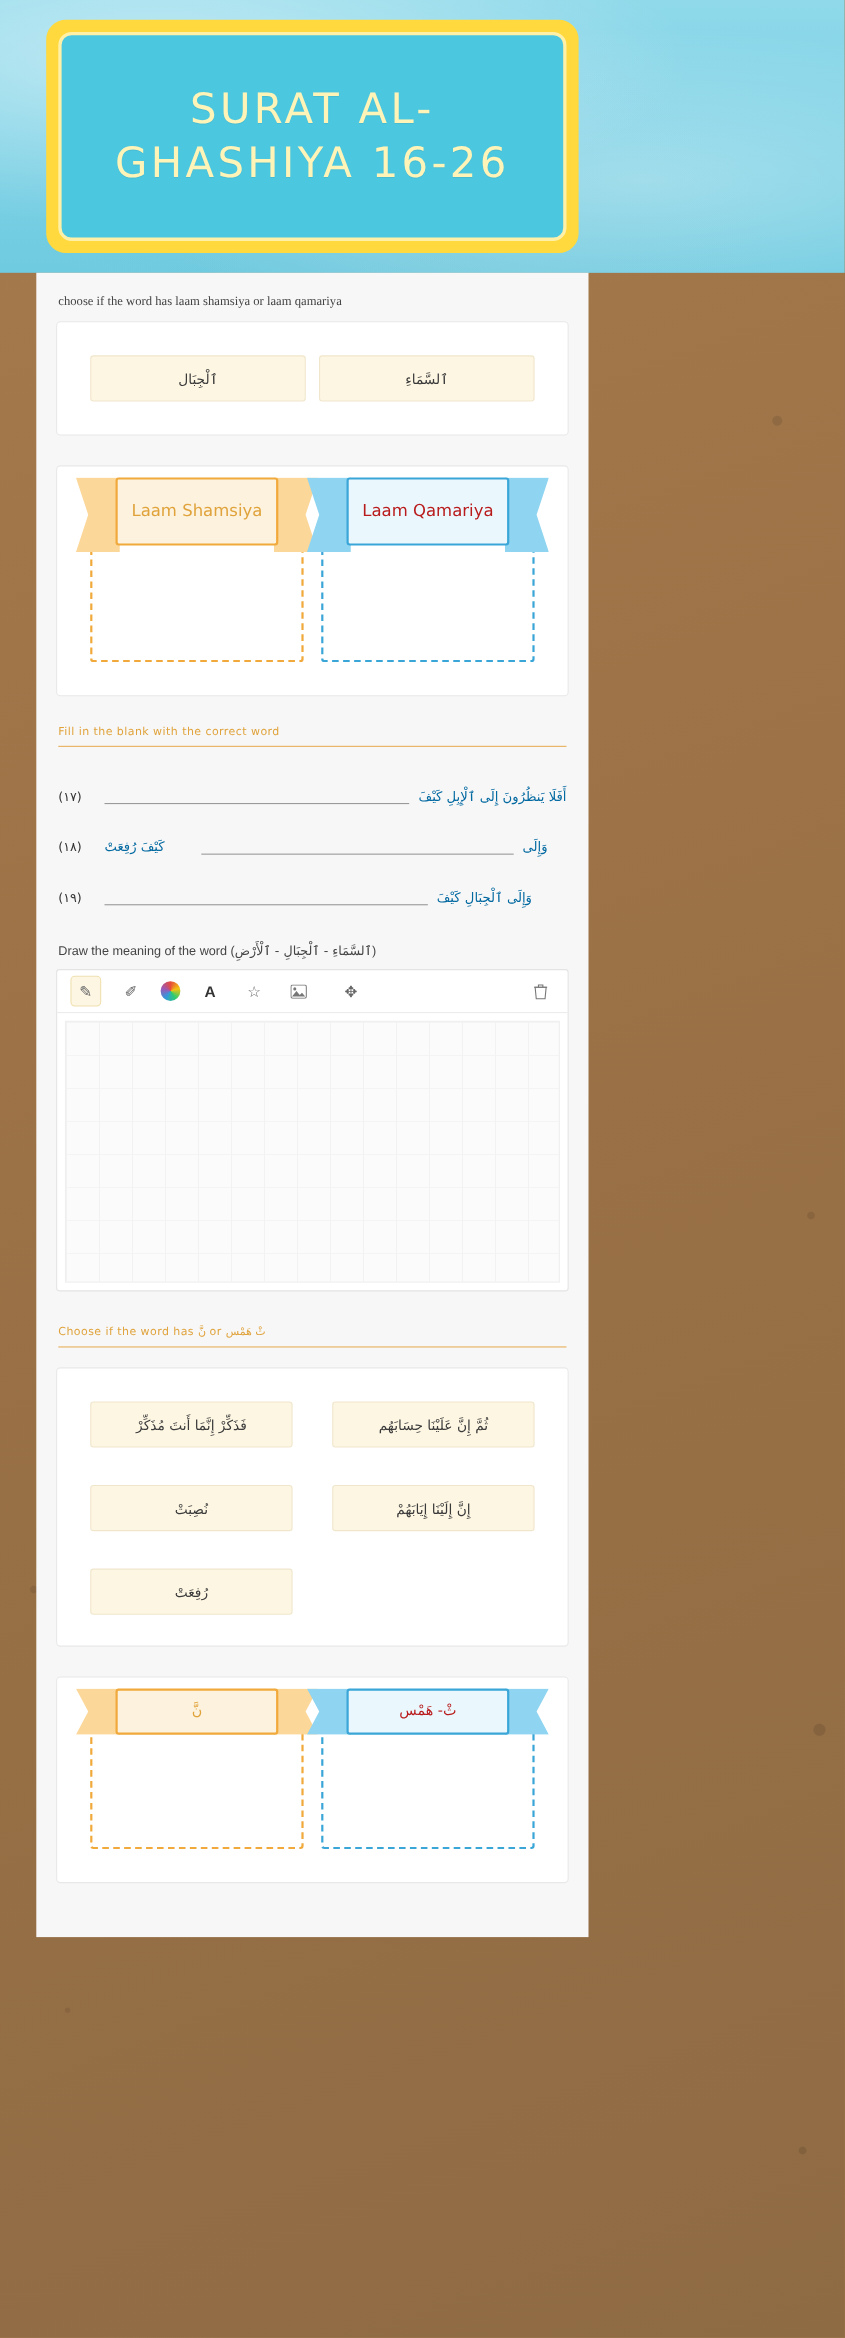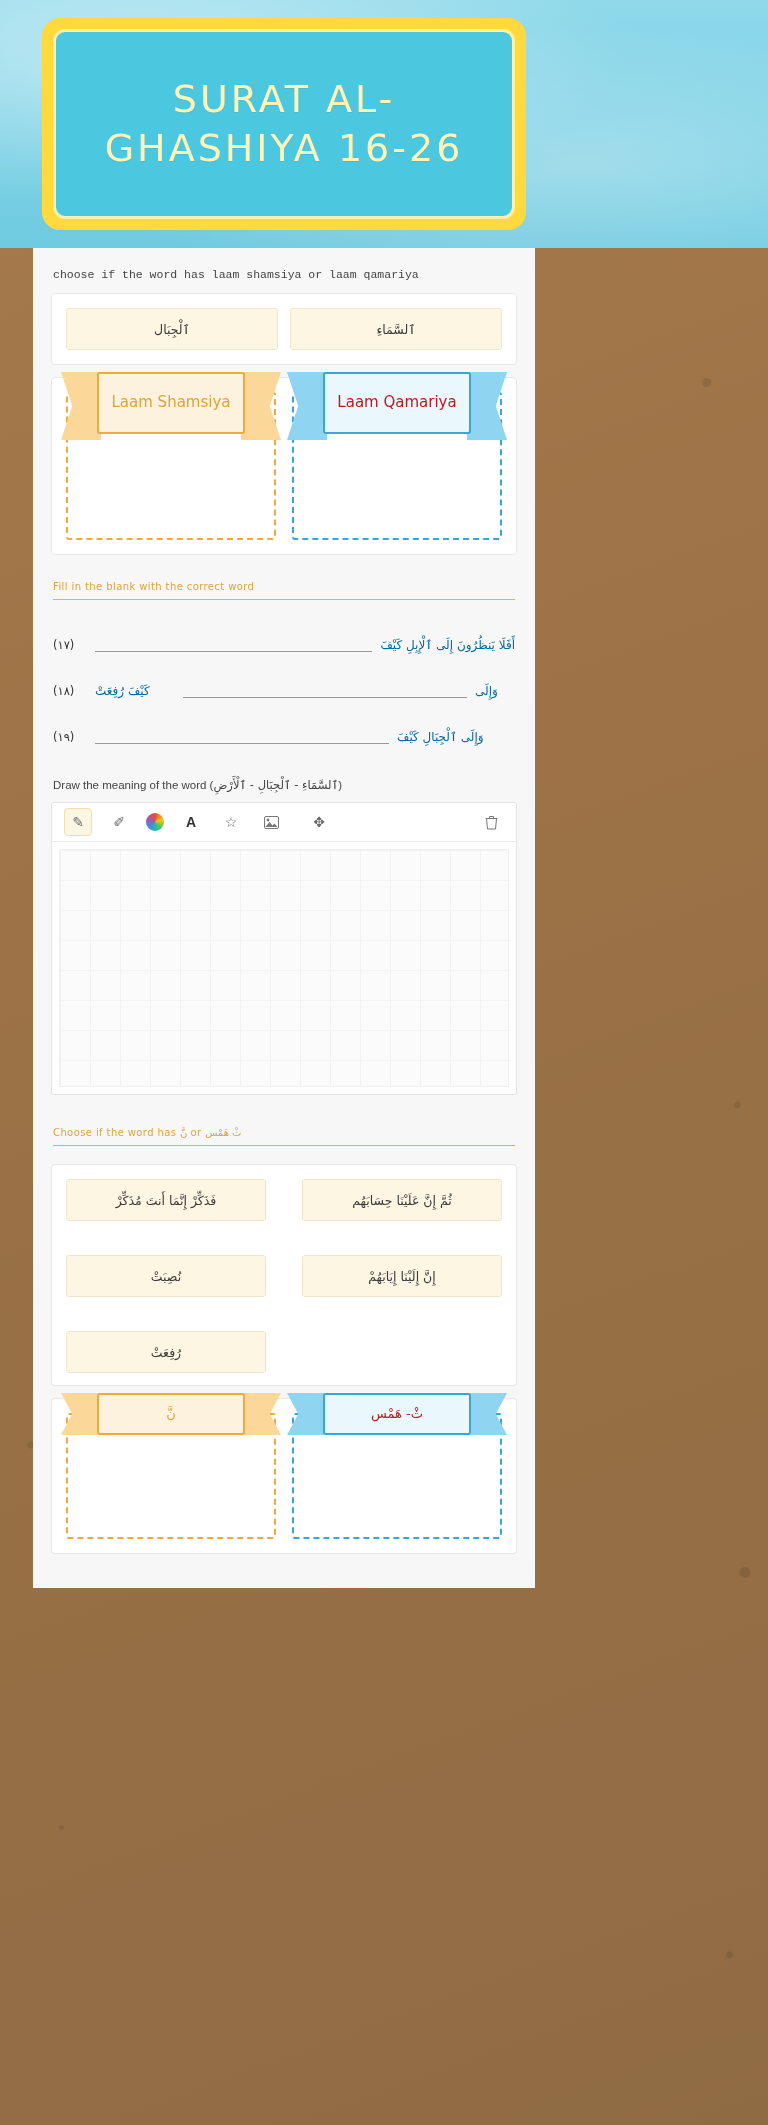--- a/index.html
+++ b/index.html
@@ -89,30 +89,30 @@
     width: 502px;
     background: #f7f7f7;
     padding: 14px 18px 22px 18px;
     box-sizing: border-box;
   }
 
   .card {
     background: #ffffff;
     border: 1px solid #e8e8e8;
     border-radius: 4px;
-    padding: 14px;
-    box-sizing: border-box;
-    margin-bottom: 12px;
+    padding: 30px;
+    box-sizing: border-box;
+    margin-bottom: 27px;
   }
 
   .prompt {
     font-size: 11.5px;
     color: #444;
     margin: 6px 2px 12px 2px;
-    font-family: Liberation Mono, monospace;
+    font-family: Liberation Serif, serif;
   }
 
   .section-heading {
     font-family: "DejaVu Sans", sans-serif;
     font-size: 10px;
     color: #e0a33c;
     border-bottom: 1.5px solid #e8b05a;
     padding-bottom: 7px;
     margin: 26px 2px 18px 2px;
     letter-spacing: 0.4px;

